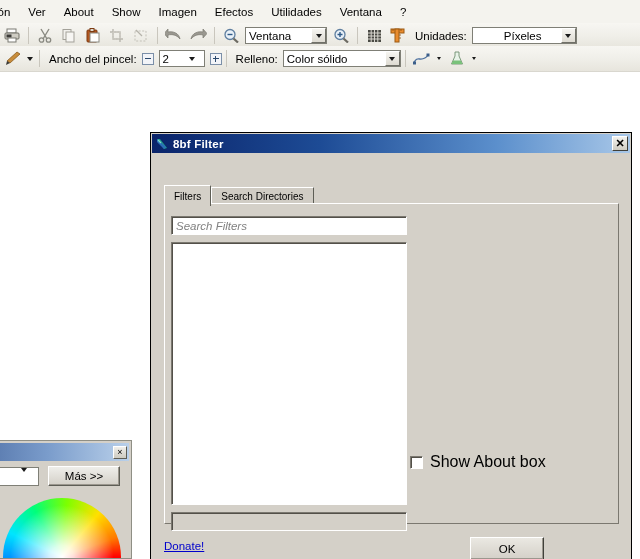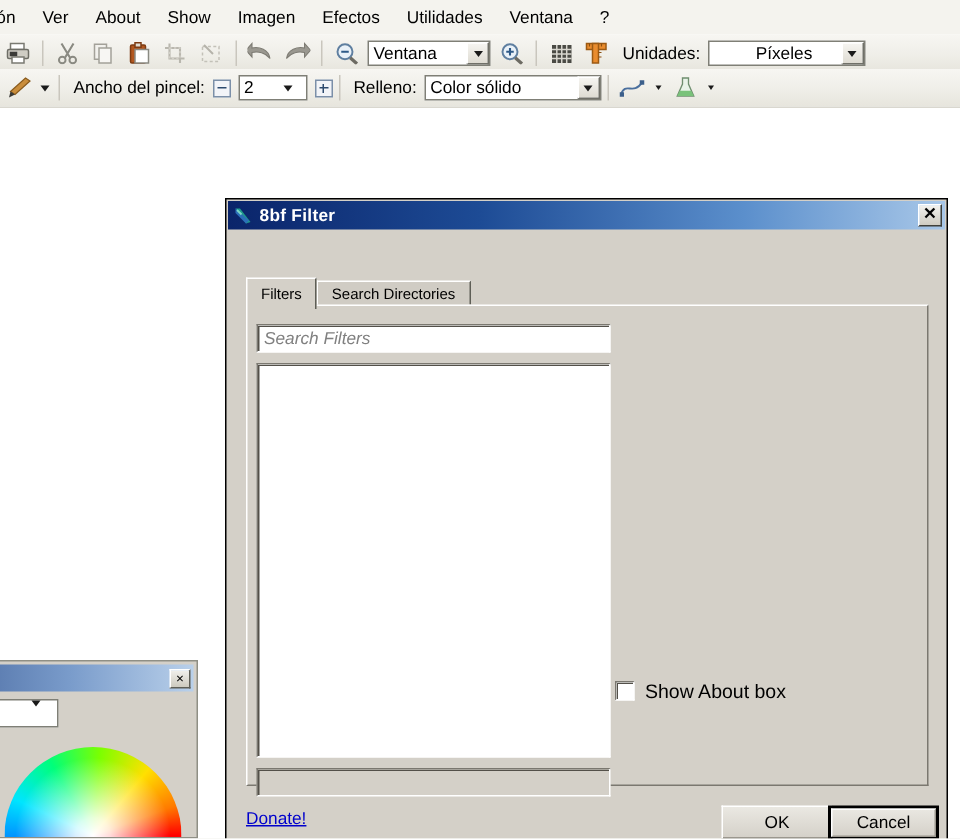--- a/index.html
+++ b/index.html
@@ -212,21 +212,21 @@
 
   .checkrow {
     position: absolute; left: 259px; top: 299px; display: flex; align-items: center; gap: 7px;
   }
   .checkbox {
     width: 13px; height: 13px; background: #ffffff;
     border: 1px solid #7b7870; border-right-color:#ffffff; border-bottom-color:#ffffff;
     box-shadow: inset 1px 1px 0 #535049;
     box-sizing: border-box;
   }
-  .checkrow .cb-label { font-size: 13px; }
+  .checkrow .cb-label { font-size: 16px; }
 
   .run-filter {
     position: absolute; left: 259px; top: 322px; width: 76px; height: 23px;
     background: linear-gradient(to bottom,#e9e7e1,#d4d0c8);
     border: 1px solid #ffffff; border-right-color:#40403a; border-bottom-color:#40403a;
     box-shadow: inset -1px -1px 0 #9b978e;
     box-sizing: border-box; display:flex; align-items:center; justify-content:center;
     font-size: 11.5px; color: #8d8a82; text-shadow: 1px 1px 0 #ffffff;
   }
 
@@ -236,21 +236,21 @@
   }
 
   .dlg-btn {
     position: absolute; height: 23px; width: 74px;
     background: linear-gradient(to bottom,#eae8e2,#d4d0c8);
     border: 1px solid #ffffff; border-right-color:#40403a; border-bottom-color:#40403a;
     box-shadow: inset -1px -1px 0 #9b978e;
     box-sizing: border-box; display:flex;align-items:center;justify-content:center;
     font-size: 11.5px;
   }
-  .dlg-btn.ok { left: 330px; top: 383px; }
+  .dlg-btn.ok { left: 319px; top: 383px; }
   .dlg-btn.cancel {
     left: 401px; top: 383px;
     border: 2px solid #000000;
     box-shadow: none;
     background: linear-gradient(to bottom,#eae8e2,#d4d0c8);
   }
   .dlg-btn.cancel .inner {
     width: 100%; height: 100%;
     border: 1px solid #ffffff; border-right-color:#9b978e; border-bottom-color:#9b978e;
     box-sizing: border-box; display:flex;align-items:center;justify-content:center;
@@ -431,20 +431,21 @@
     <div class="palette-title">
       <div class="pal-close">×</div>
     </div>
     <div class="palette-body">
       <div class="pal-row">
         <div class="pal-combo">
           <div class="carrow">
               <div class="tri-d"></div>
             </div>
         </div>
+        <div class="pal-btn">Más &gt;&gt;</div>
       </div>
     </div>
     <div class="colorwheel"></div>
   </div>
 
   <div class="dialog">
     <div class="dlg-title">
       <div class="dlg-icon">
         <svg width="14" height="14" viewBox="0 0 14 14">
             <path d="M2 2 L5 2 L12 11 L9 12 Z" fill="#1f9b8a"></path>
@@ -475,20 +476,17 @@
 
       <div class="checkrow">
         <div class="checkbox"></div>
         <div class="cb-label">Show About box</div>
       </div>
 
 
       <a class="donate" href="#">Donate!</a>
 
       <div class="dlg-btn ok">OK</div>
-      <div class="dlg-btn cancel">
-        <div class="inner">Cancel</div>
-      </div>
 
     </div>
   </div>
 
 </div>
 
 </body></html>

